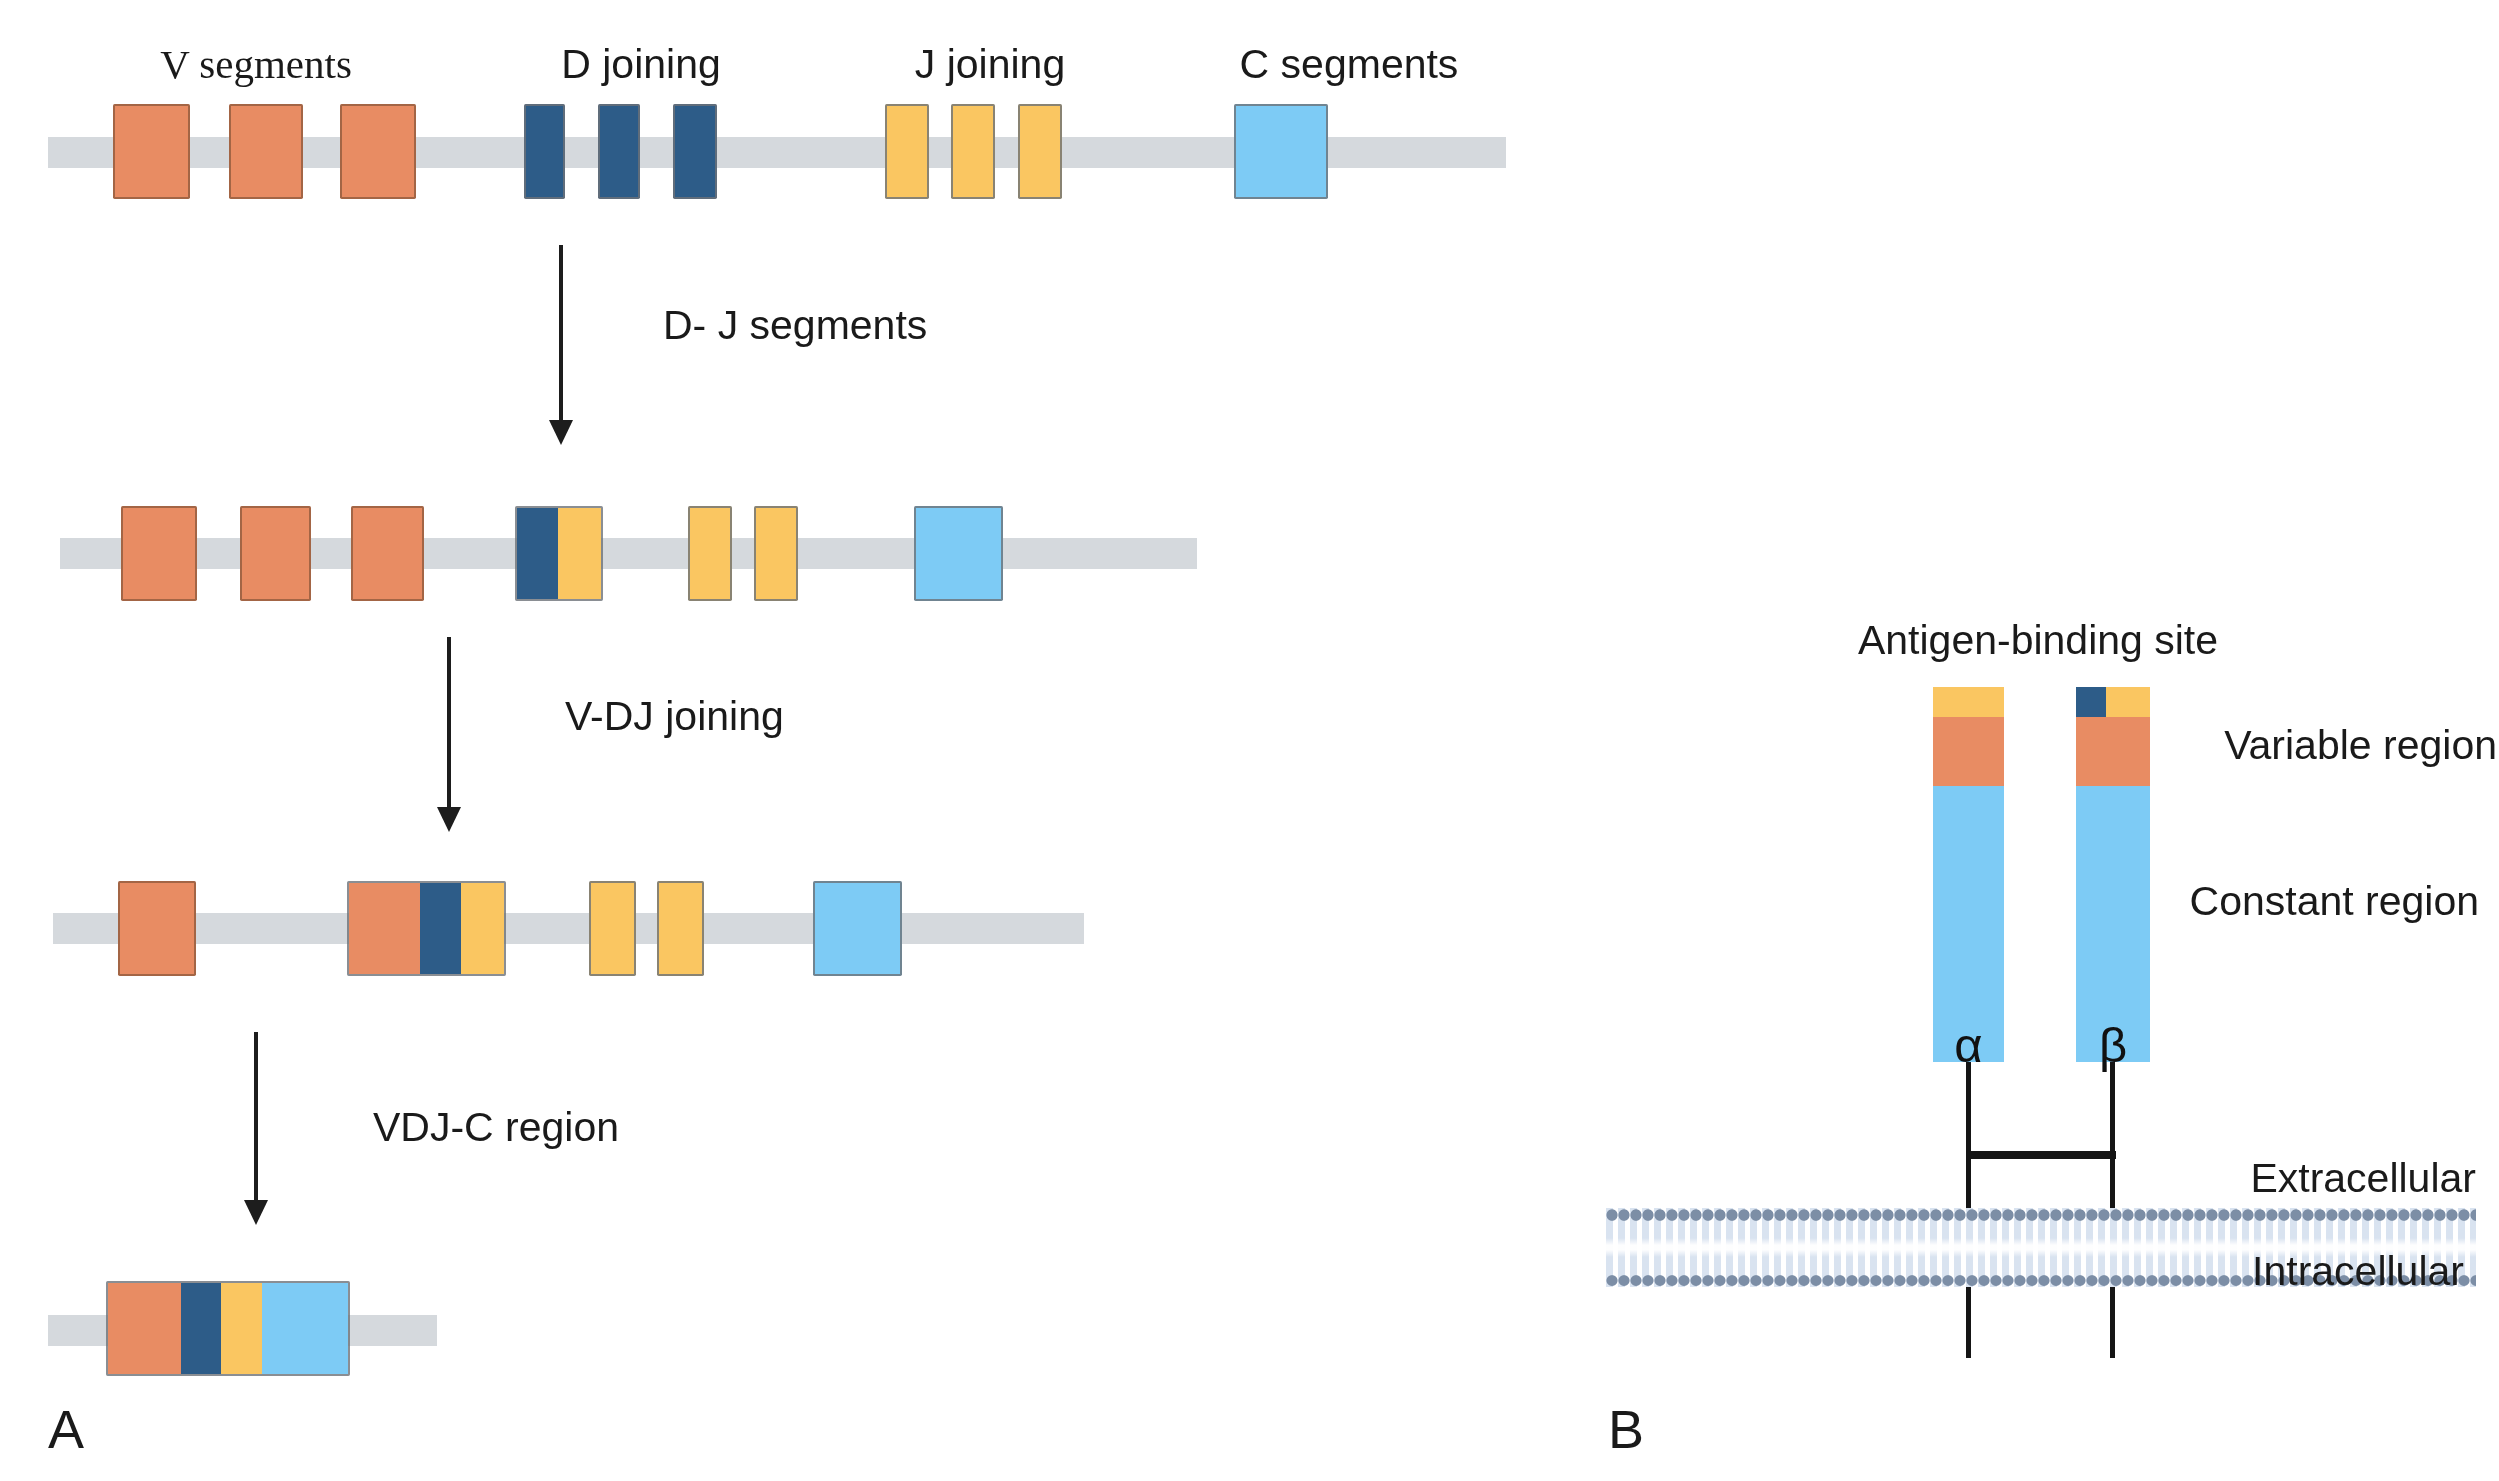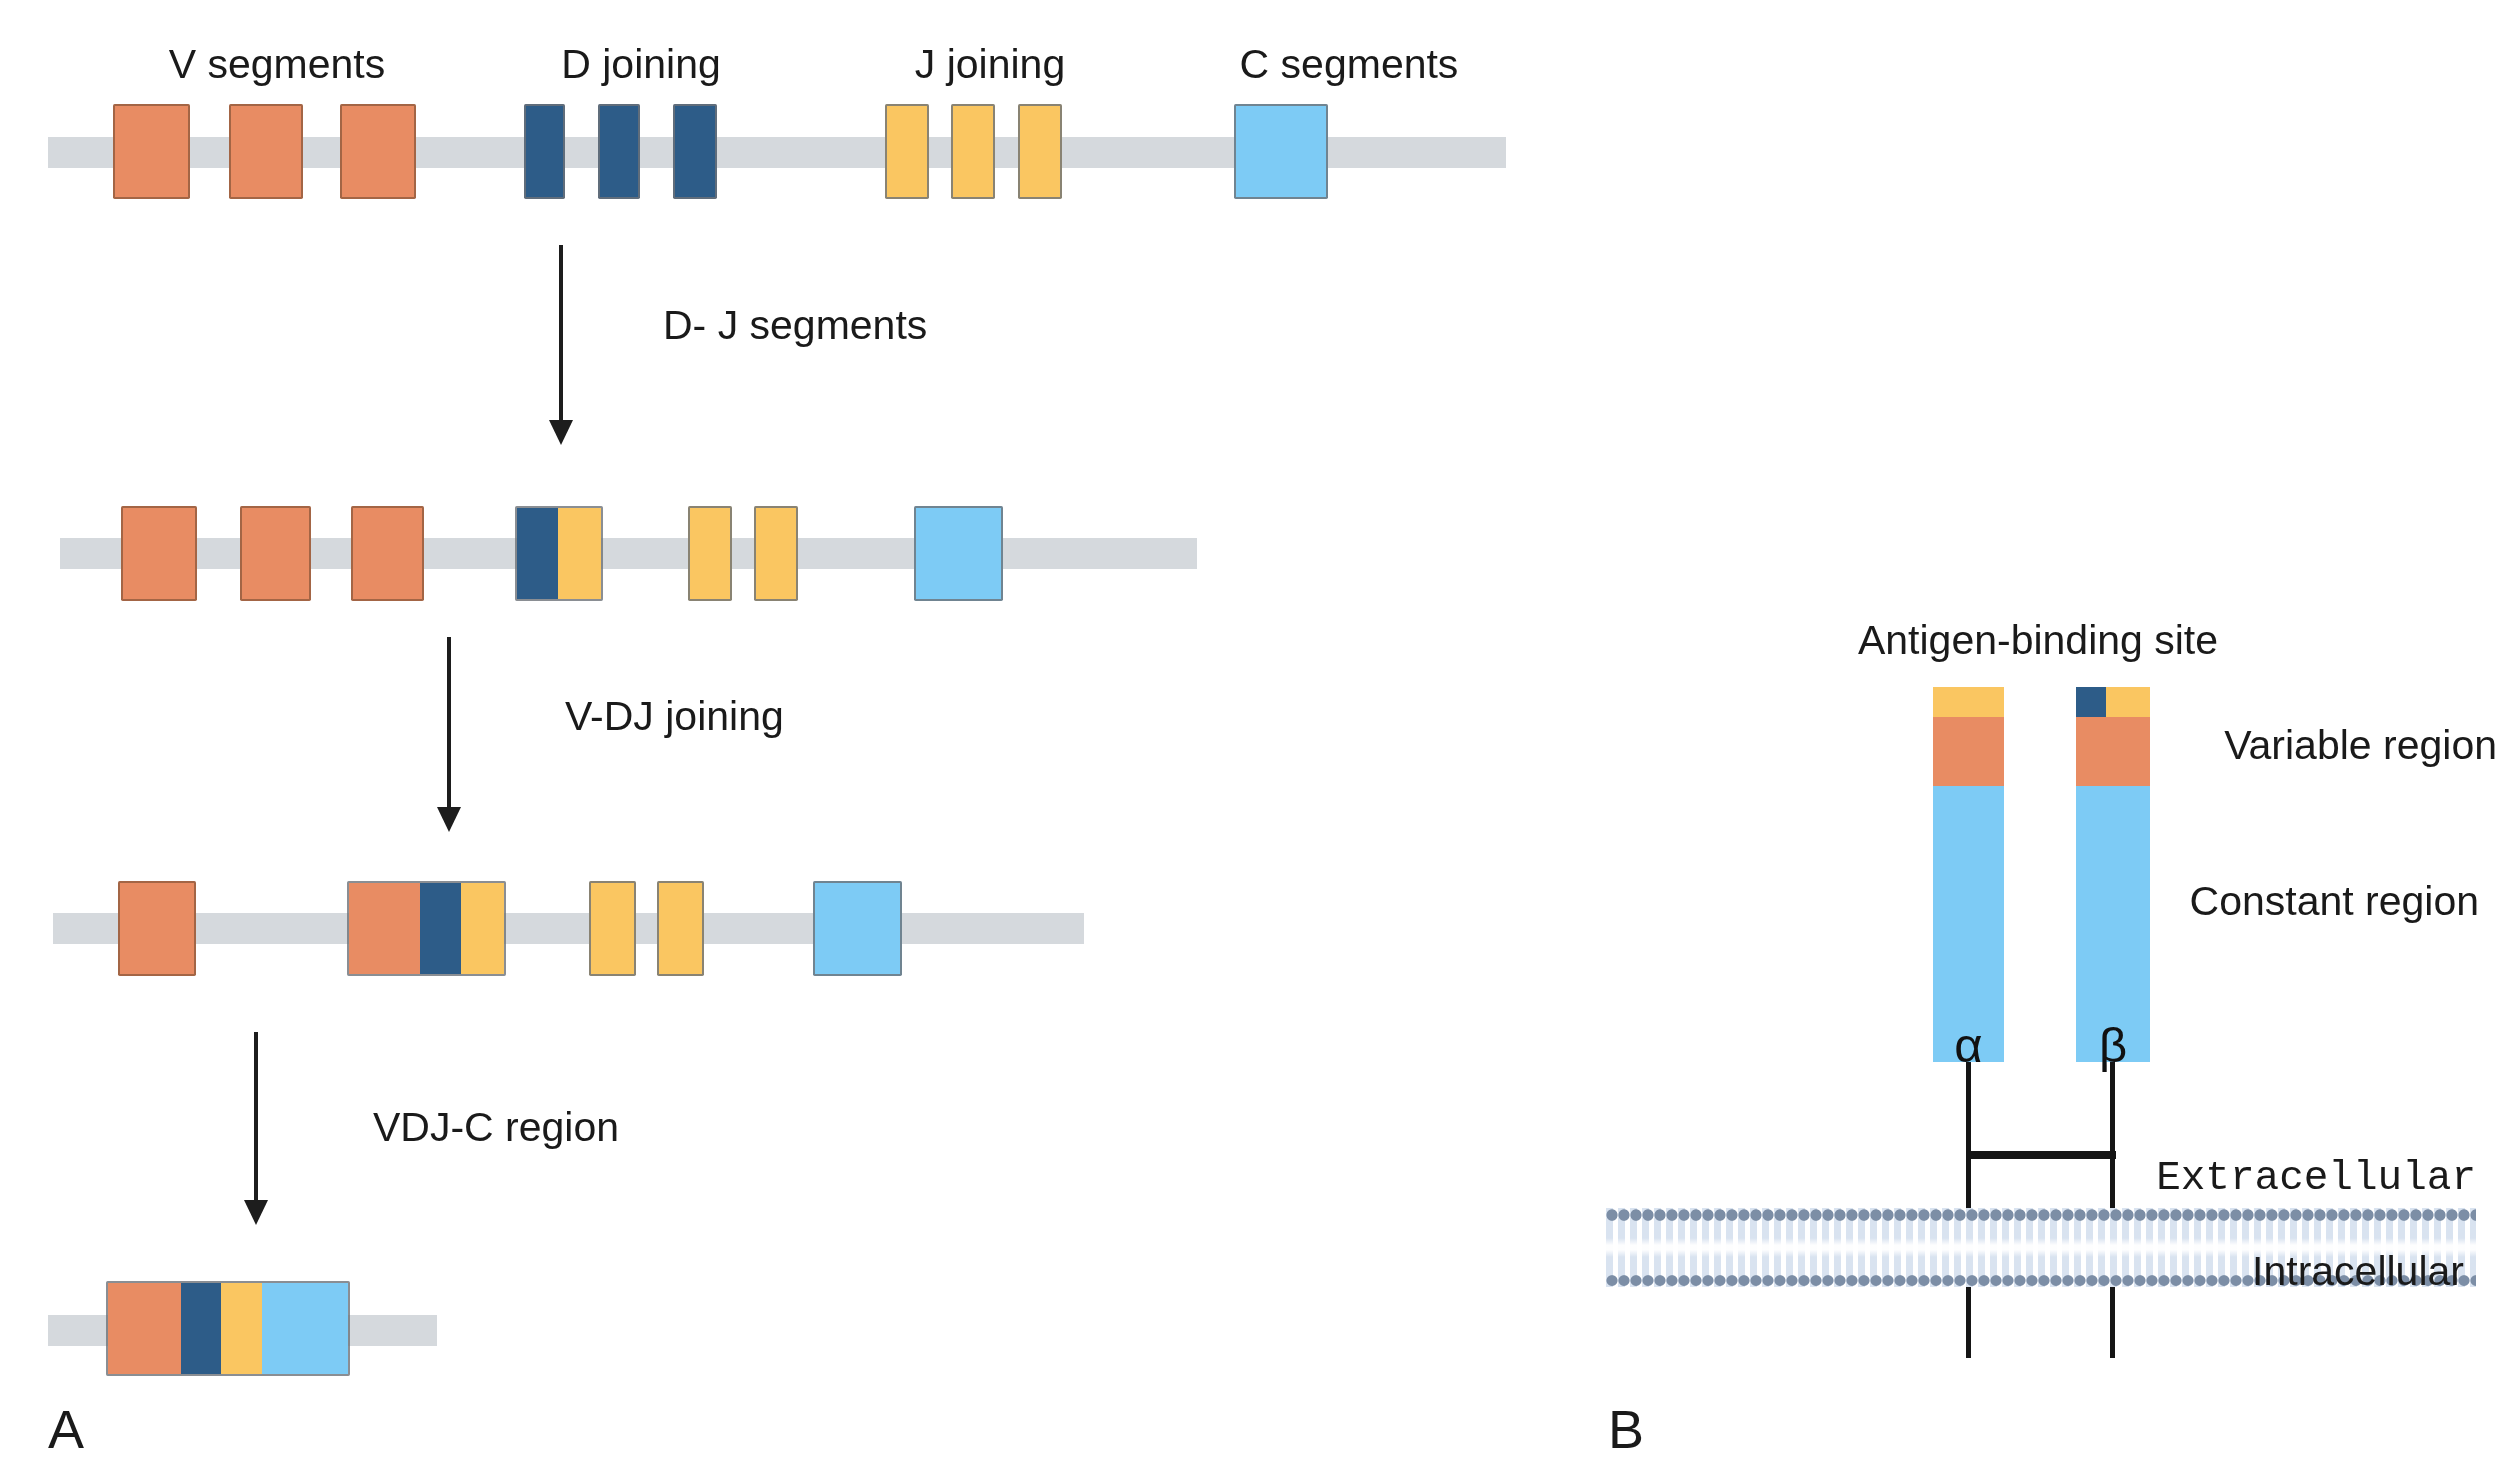--- a/index.html
+++ b/index.html
@@ -88,21 +88,21 @@
     background-repeat:repeat-x, repeat-x, no-repeat, repeat;
   }
 </style>
 </head>
 <body>
 
 <div id="canvas">
 
   <div>
 
-    <span class="lbl center" style="left:277px;top:65px;">V segments</span>
+    <span class="lbl center" style="left:256px;top:65px;font-family:Liberation Serif, serif;">V segments</span>
     <span class="lbl center" style="left:641px;top:65px;">D joining</span>
     <span class="lbl center" style="left:990px;top:65px;">J joining</span>
     <span class="lbl center" style="left:1349px;top:65px;">C segments</span>
 
     <div id="panel-a-rows">
         <div class="dna-bar" style="left: 48px; top: 137px; width: 1458px; height: 30.5px;"></div>
         <div class="gene-box seg-v single-v" style="left: 113px; top: 104px; width: 77px; height: 95px;"></div>
         <div class="gene-box seg-v single-v" style="left: 229px; top: 104px; width: 74px; height: 95px;"></div>
         <div class="gene-box seg-v single-v" style="left: 340px; top: 104px; width: 76px; height: 95px;"></div>
         <div class="gene-box seg-d" style="left: 524px; top: 104px; width: 41px; height: 95px;"></div>
@@ -179,20 +179,20 @@
 
     <span class="lbl vcenter" style="right:3px;top:746px;">Variable region</span>
     <span class="lbl vcenter" style="right:21px;top:902px;text-align:center;">Constant region</span>
 
     <div class="tcr-line" style="left:1966px;top:1062px;height:296px;"></div>
     <div class="tcr-line" style="left:2110px;top:1062px;height:296px;"></div>
     <div class="tcr-crossbar" style="left:1966px;top:1151px;width:150px;"></div>
 
     <div class="membrane"></div>
 
-    <span class="lbl vcenter" style="right:24px;top:1179px;font-family:Liberation Mono, monospace;">Extracellular</span>
+    <span class="lbl vcenter" style="right:24px;top:1179px;">Extracellular</span>
     <span class="lbl vcenter" style="right:36px;top:1272px;">Intracellular</span>
 
     <span class="panel-letter" style="left:1608px;top:1429px;">B</span>
   </div>
 
 </div>
 
 
 </body></html>

